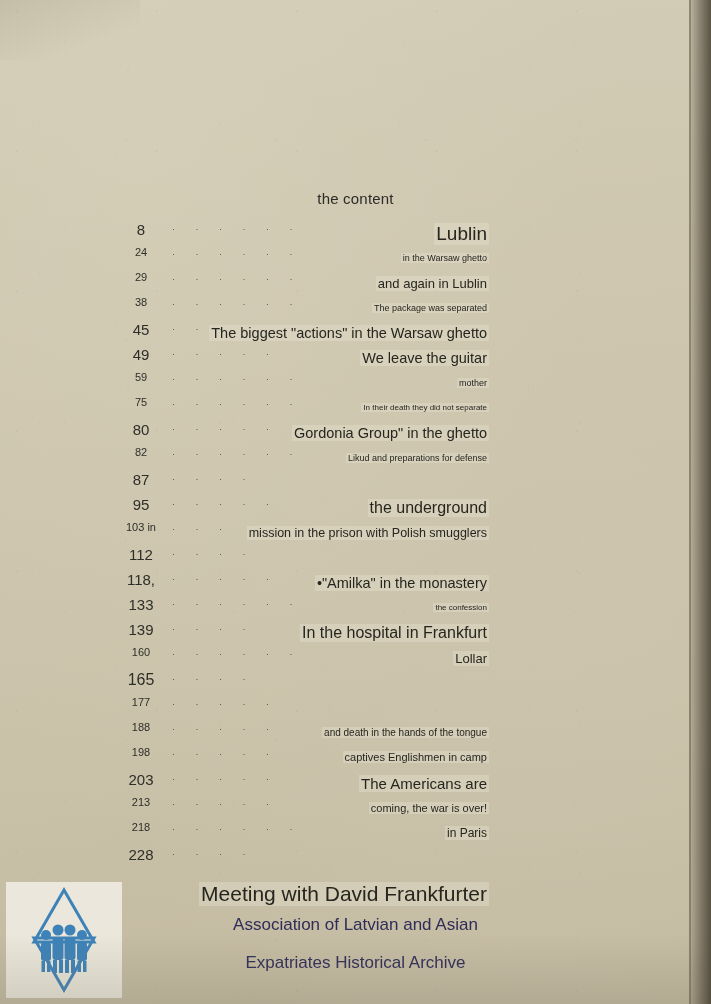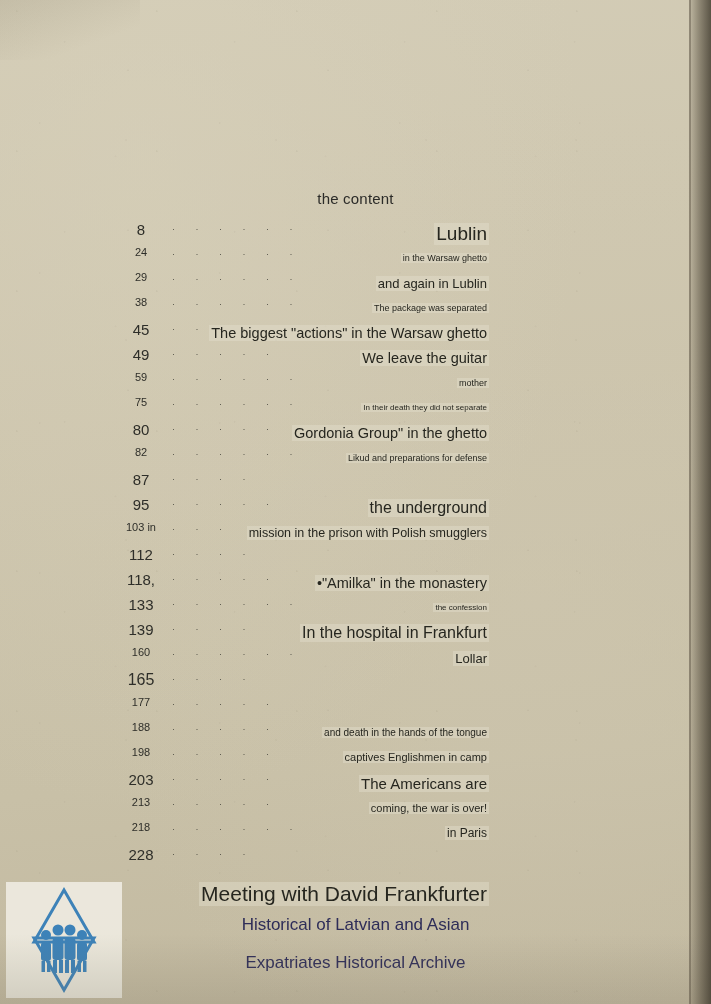--- a/index.html
+++ b/index.html
@@ -277,21 +277,21 @@
         <div class="dots" style="top: 6px;">·     ·     ·     ·     ·     ·</div>
         <div class="label" style="font-size: 12px; top: 8px;">in Paris</div>
       </div>
       <div class="row">
         <div class="pg" style="font-size: 15px; top: 4px;">228</div>
         <div class="dots" style="top: 6px;">·     ·     ·     ·</div>
         <div class="label" style="font-size: 21px; top: 6.5px; margin-top: 32px;">Meeting with David Frankfurter</div>
       </div>
     </div>
 
-  <div class="footer l1">Historical of Latvian and Asian</div>
+  <div class="footer l1">Association of Latvian and Asian</div>
   <div class="footer l2">Expatriates Historical Archive</div>
 
   <div class="emblem">
     <svg width="116" height="116" viewBox="0 0 116 116" aria-hidden="true">
       <g fill="none" stroke="#3d82b8" stroke-width="3">
         <polygon points="58,8 88,60 28,60"></polygon>
         <polygon points="58,108 28,56 88,56"></polygon>
       </g>
       <g fill="#3d82b8">
         <circle cx="40" cy="53" r="5"></circle>

